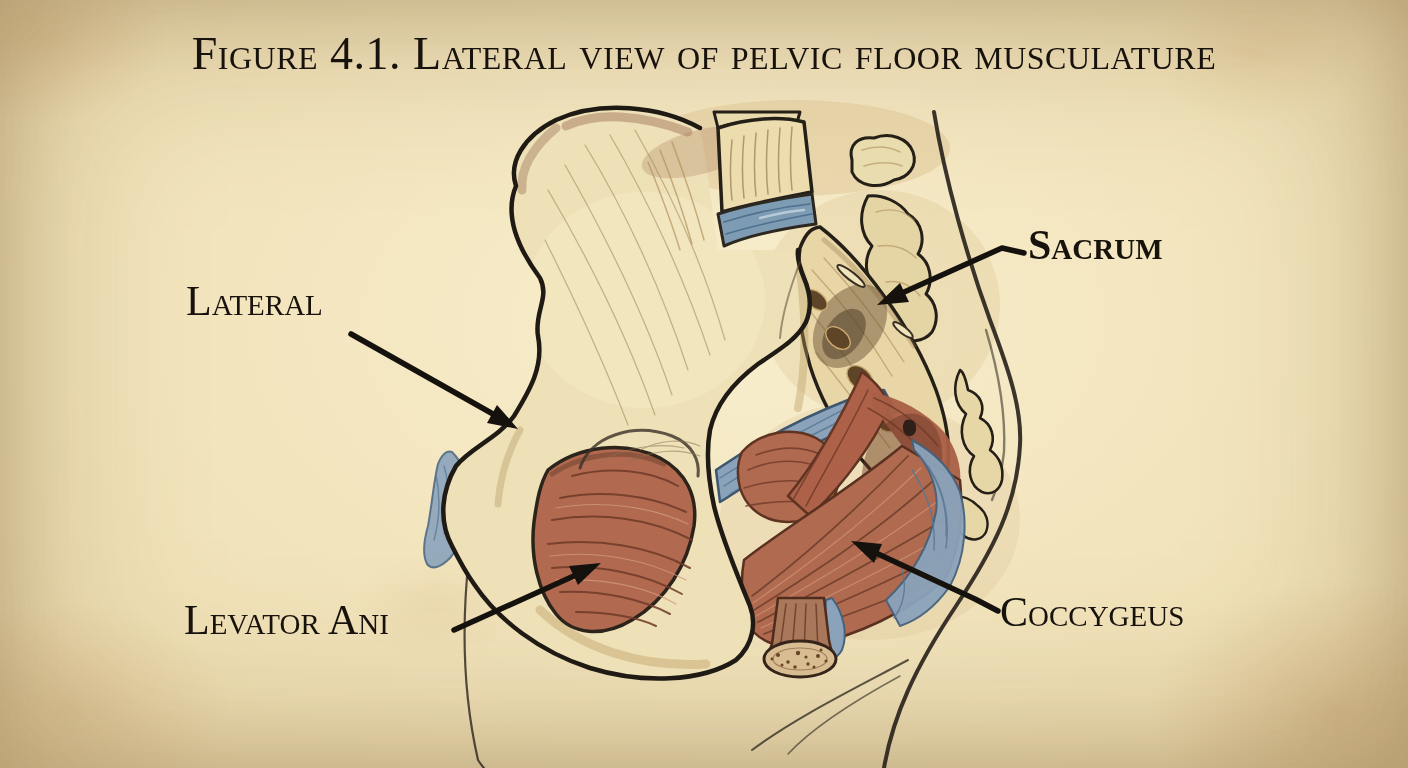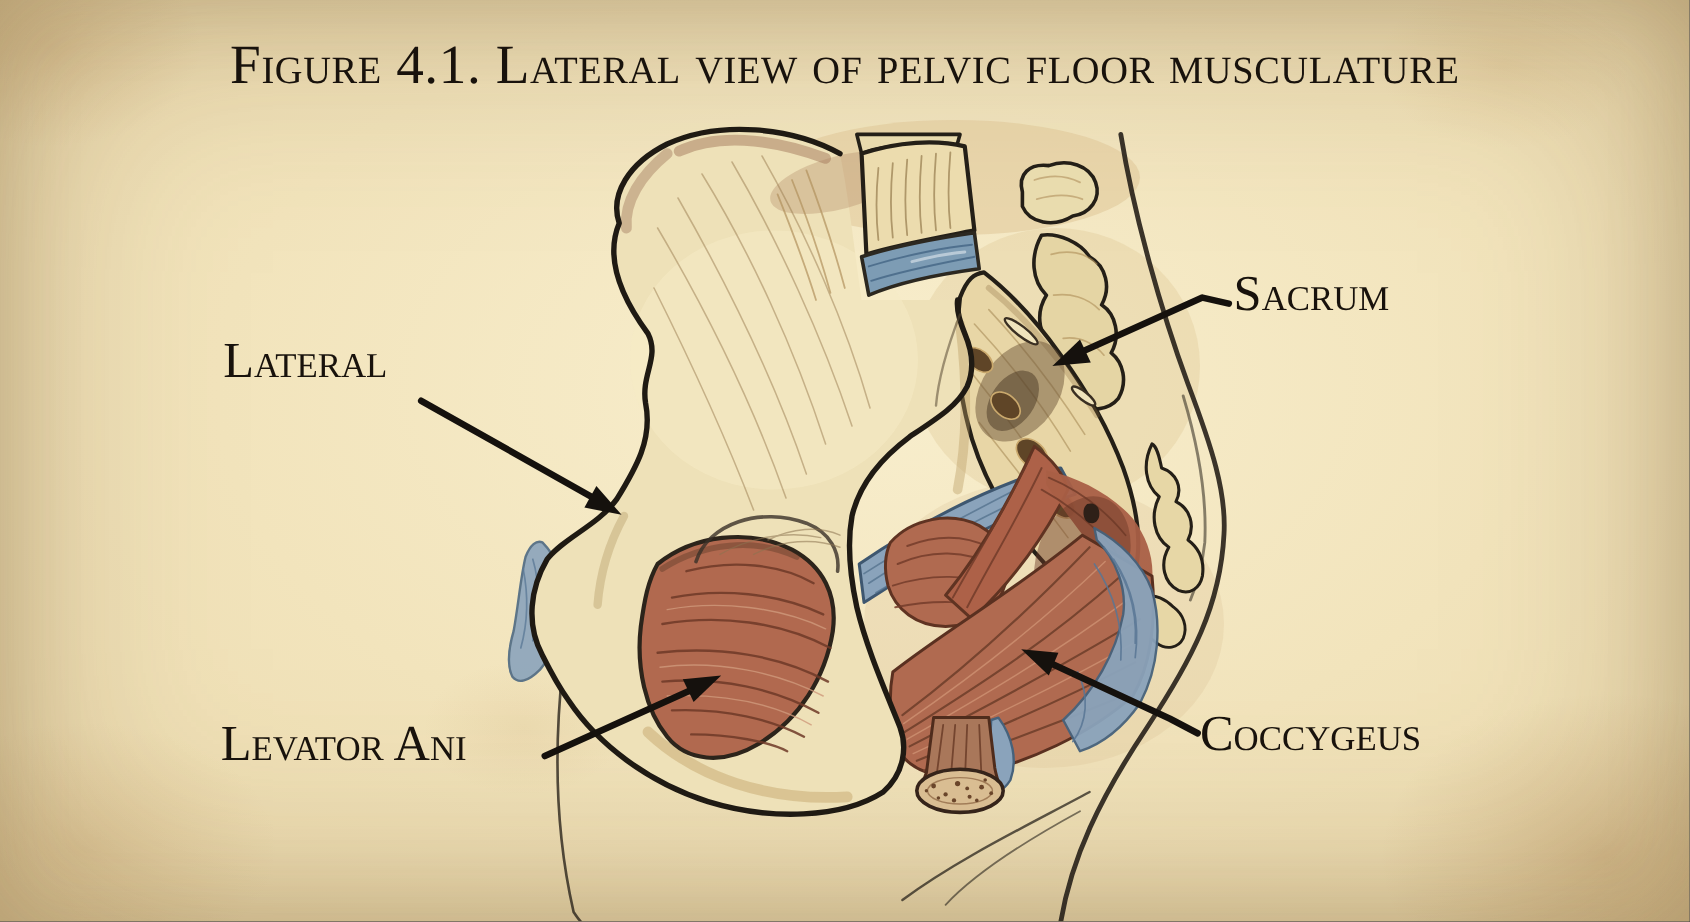--- a/index.html
+++ b/index.html
@@ -19,21 +19,21 @@
     box-shadow: inset 0 0 70px rgba(100,70,30,.18);}
   .fig-title{
     position:absolute;top:28px;left:0;width:100%;text-align:center;
     font-size:46px;line-height:52px;font-variant:small-caps;
     color:#18120c;letter-spacing:.5px;
   }
   .anno{
     position:absolute;font-size:42px;line-height:46px;
     font-variant:small-caps;color:#18120c;white-space:nowrap;
   }
-  .anno.sacrum{left:1028px;top:222px;}
+  .anno.sacrum{left:1028px;top:222px;font-weight:bold;}
   .anno.coccyx{left:186px;top:278px;}
   .anno.levator{left:184px;top:597px;}
   .anno.coccygeus{left:1000px;top:589px;}
   svg.art{position:absolute;inset:0;}
   svg.art path, svg.art ellipse, svg.art line, svg.art polyline{
     stroke-linecap:round;stroke-linejoin:round;
   }
 </style>
 </head>
 <body>

